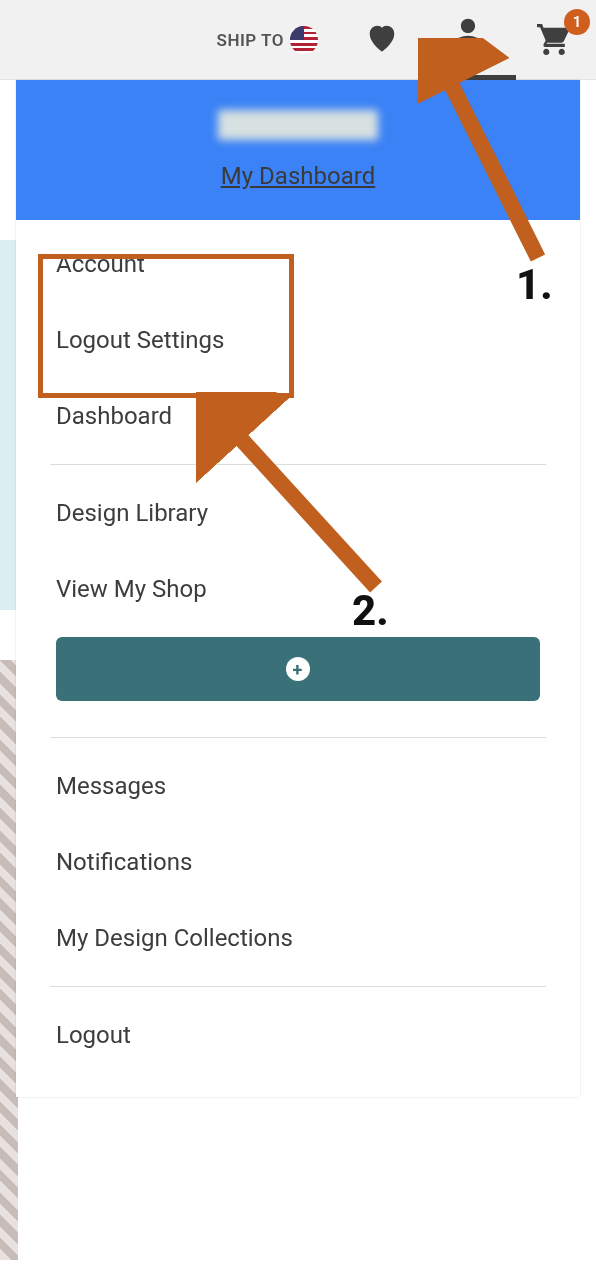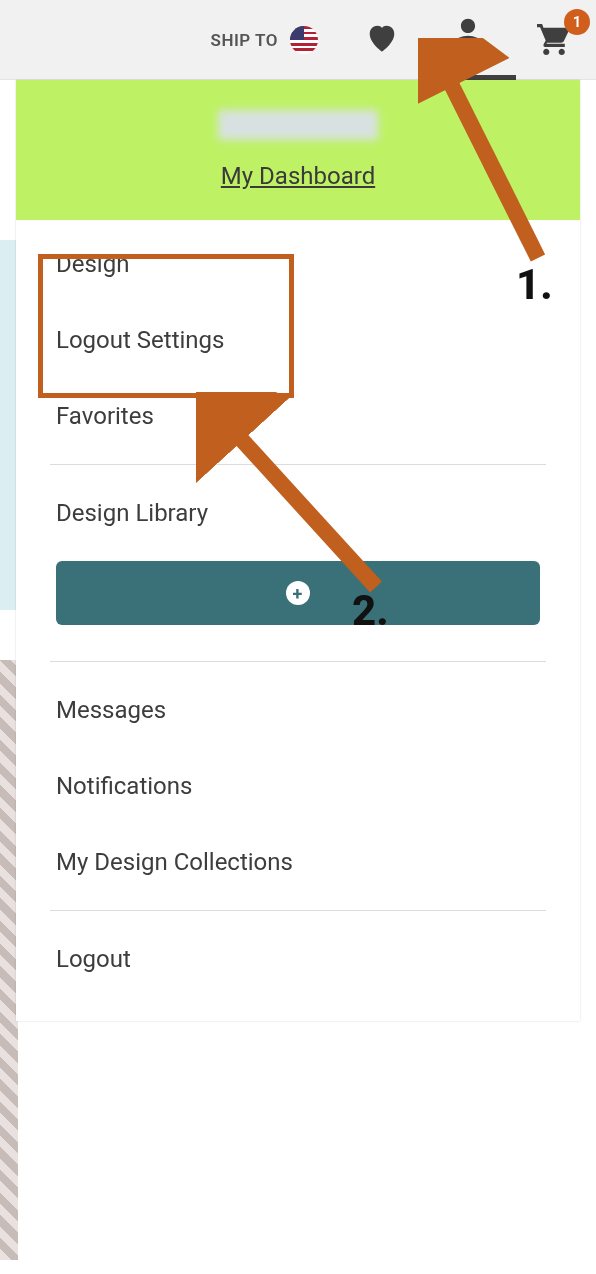--- a/index.html
+++ b/index.html
@@ -17,21 +17,21 @@
       display: flex;
       align-items: center;
       justify-content: flex-end;
       padding: 0 20px 0 0;
       gap: 42px;
       border-bottom: 1px solid #e4e4e4;
     }
     .ship-to-wrap {
       display: flex;
       align-items: center;
-      gap: 12px;
+      gap: 6px;
       color: #555;
       font-size: 17px;
       font-weight: 600;
       letter-spacing: 0.5px;
     }
     .flag {
       width: 28px;
       height: 28px;
       border-radius: 50%;
       background: linear-gradient(to bottom,
@@ -110,21 +110,21 @@
       position: absolute;
       top: 80px;
       left: 16px;
       right: 16px;
       background: #fff;
       box-shadow: 0 0 2px rgba(0,0,0,0.15);
       z-index: 10;
       padding-bottom: 18px;
     }
     .drop-header {
-      background: #bef264;
+      background: #3b82f6;
       padding: 30px 20px 30px 20px;
       text-align: center;
     }
     .username-blur {
       display: inline-block;
       width: 160px;
       height: 30px;
       background: #d8e1e1;
       filter: blur(4px);
       margin-bottom: 18px;
@@ -247,29 +247,30 @@
   </div>
 </div>
 
 <div class="dropdown">
   <div class="drop-header">
     <div class="username-blur"></div><br>
     <a class="dashboard-link">My Dashboard</a>
   </div>
 
   <div class="menu-section">
-    <div class="menu-item">Design</div>
+    <div class="menu-item">Account</div>
     <div class="menu-item">Logout Settings</div>
-    <div class="menu-item">Favorites</div>
+    <div class="menu-item">Dashboard</div>
   </div>
 
   <div class="divider"></div>
 
   <div class="menu-section">
     <div class="menu-item">Design Library</div>
+    <div class="menu-item">View My Shop</div>
     <div class="upload-btn">
       <span class="plus-circle">+</span>
     </div>
   </div>
 
   <div class="divider"></div>
 
   <div class="menu-section">
     <div class="menu-item">Messages</div>
     <div class="menu-item">Notifications</div>

